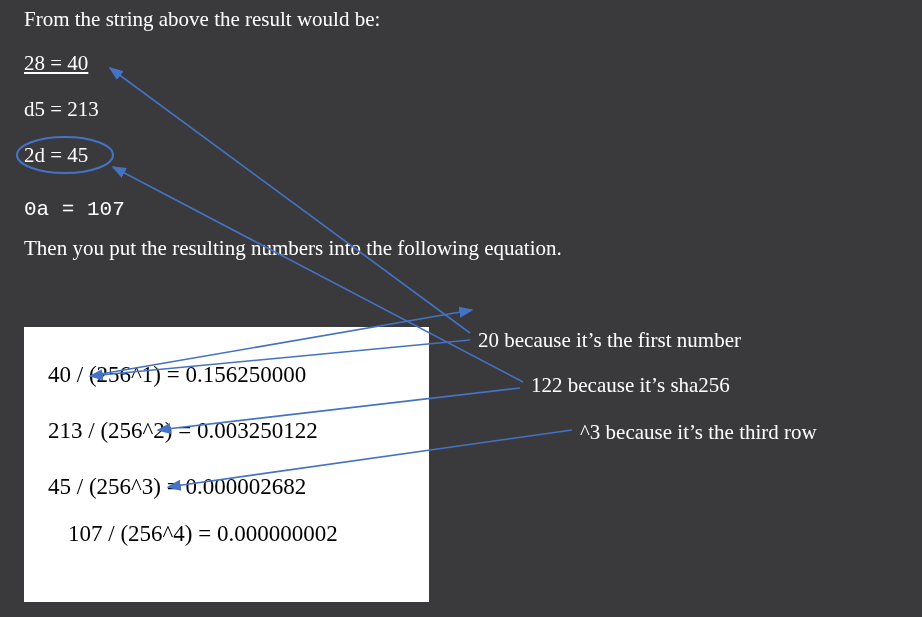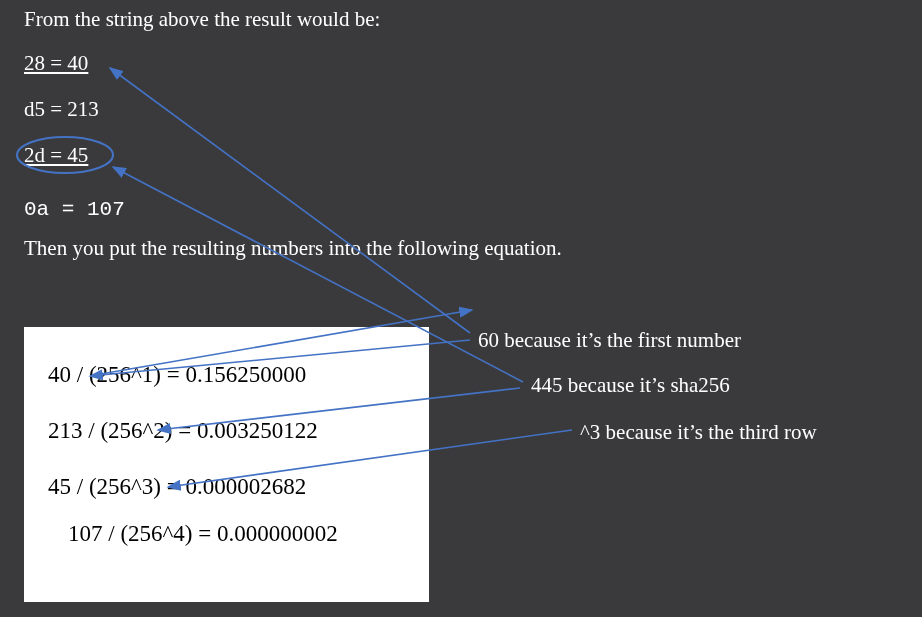--- a/index.html
+++ b/index.html
@@ -24,21 +24,21 @@
     position: absolute;
     font-family: "Liberation Serif", serif;
     font-size: 21px;
     line-height: 1.1;
     white-space: nowrap;
     color: #ffffff;
   }
   .intro      { left: 24px;  top: 8px; text-align: right; }
   .row-0      { left: 24px;  top: 52px; text-decoration: underline; }
   .row-1      { left: 24px;  top: 98px; }
-  .row-2      { left: 24px;  top: 144px; text-decoration: underline; }
+  .row-2      { left: 24px;  top: 144px; }
   .row-3      { left: 24px;  top: 198px; font-family: Liberation Mono, monospace; }
   .then       { left: 24px;  top: 237px; }
 
   .note-0     { left: 478px; top: 329px; }
   .note-1     { left: 531px; top: 374px; }
   .note-2     { left: 580px; top: 421px; text-align: right; }
 
   .eqbox {
     position: absolute;
     left: 24px;
@@ -83,22 +83,22 @@
 
   <div class="txt then">Then you put the resulting numbers into the following equation.</div>
 
   <div class="eqbox">
     <div class="eq eq-0">40 / (256^1) = 0.156250000</div>
     <div class="eq eq-1">213 / (256^2) = 0.003250122</div>
     <div class="eq eq-2">45 / (256^3) = 0.000002682</div>
     <div class="eq eq-3">107 / (256^4) = 0.000000002</div>
   </div>
 
-  <div class="txt note-0">60 because it’s the first number</div>
-  <div class="txt note-1">445 because it’s sha256</div>
+  <div class="txt note-0">20 because it’s the first number</div>
+  <div class="txt note-1">122 because it’s sha256</div>
   <div class="txt note-2">^3 because it’s the third row</div>
 
   <svg class="overlay" viewBox="0 0 922 617" xmlns="http://www.w3.org/2000/svg">
     <defs>
       <marker id="arrowhead" markerWidth="9" markerHeight="7" refX="8" refY="3.5" orient="auto">
         <polygon points="0 0, 9 3.5, 0 7" fill="#4472c4"></polygon>
       </marker>
     </defs>
 
     <ellipse cx="65" cy="155" rx="48" ry="18" fill="none" stroke="#4472c4" stroke-width="2"></ellipse>

